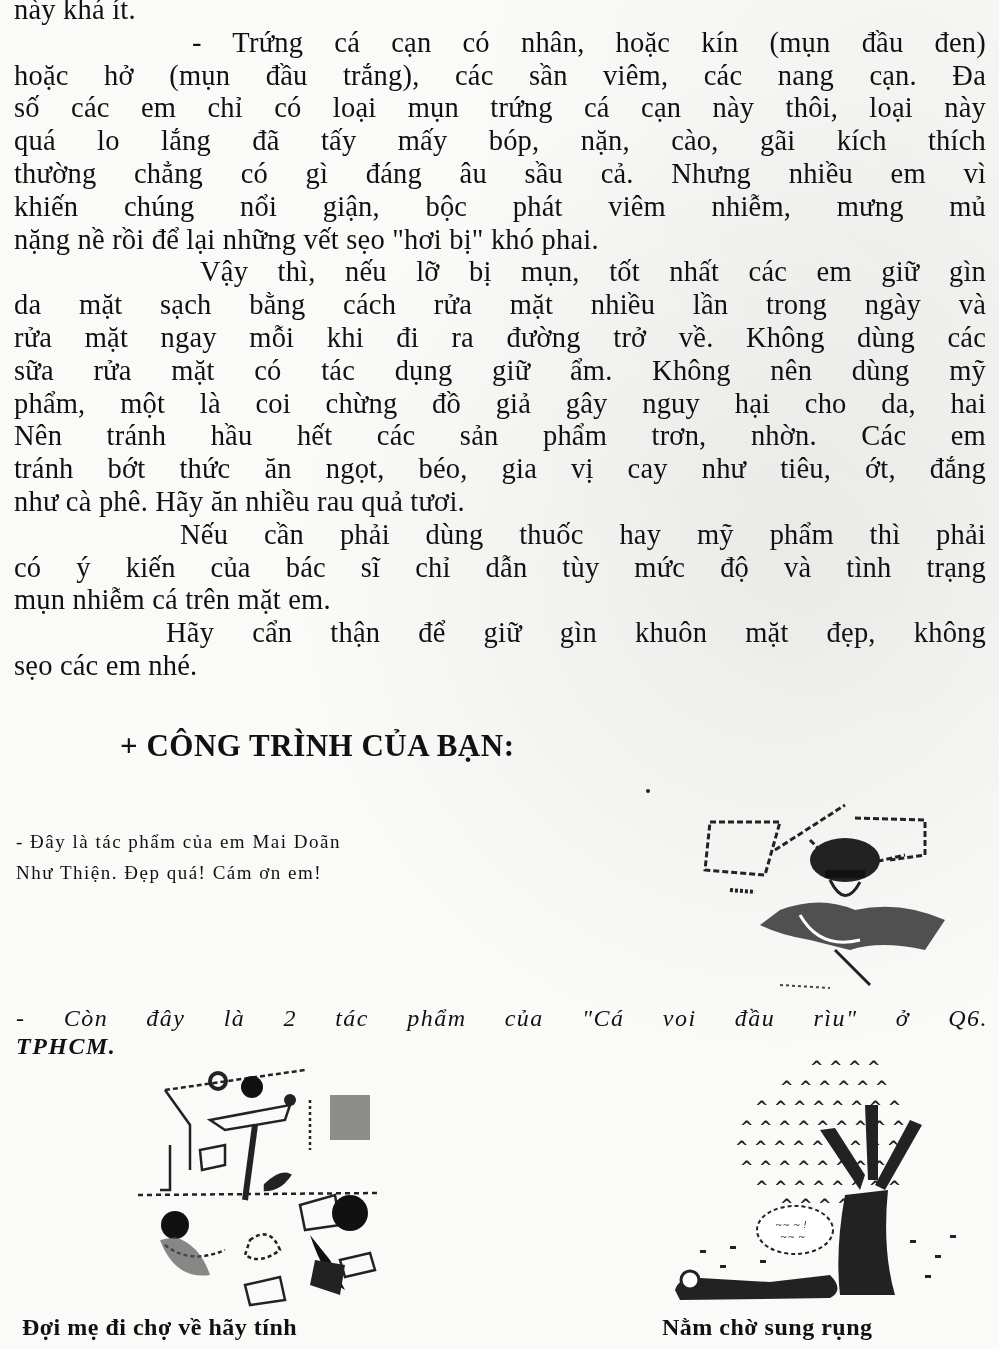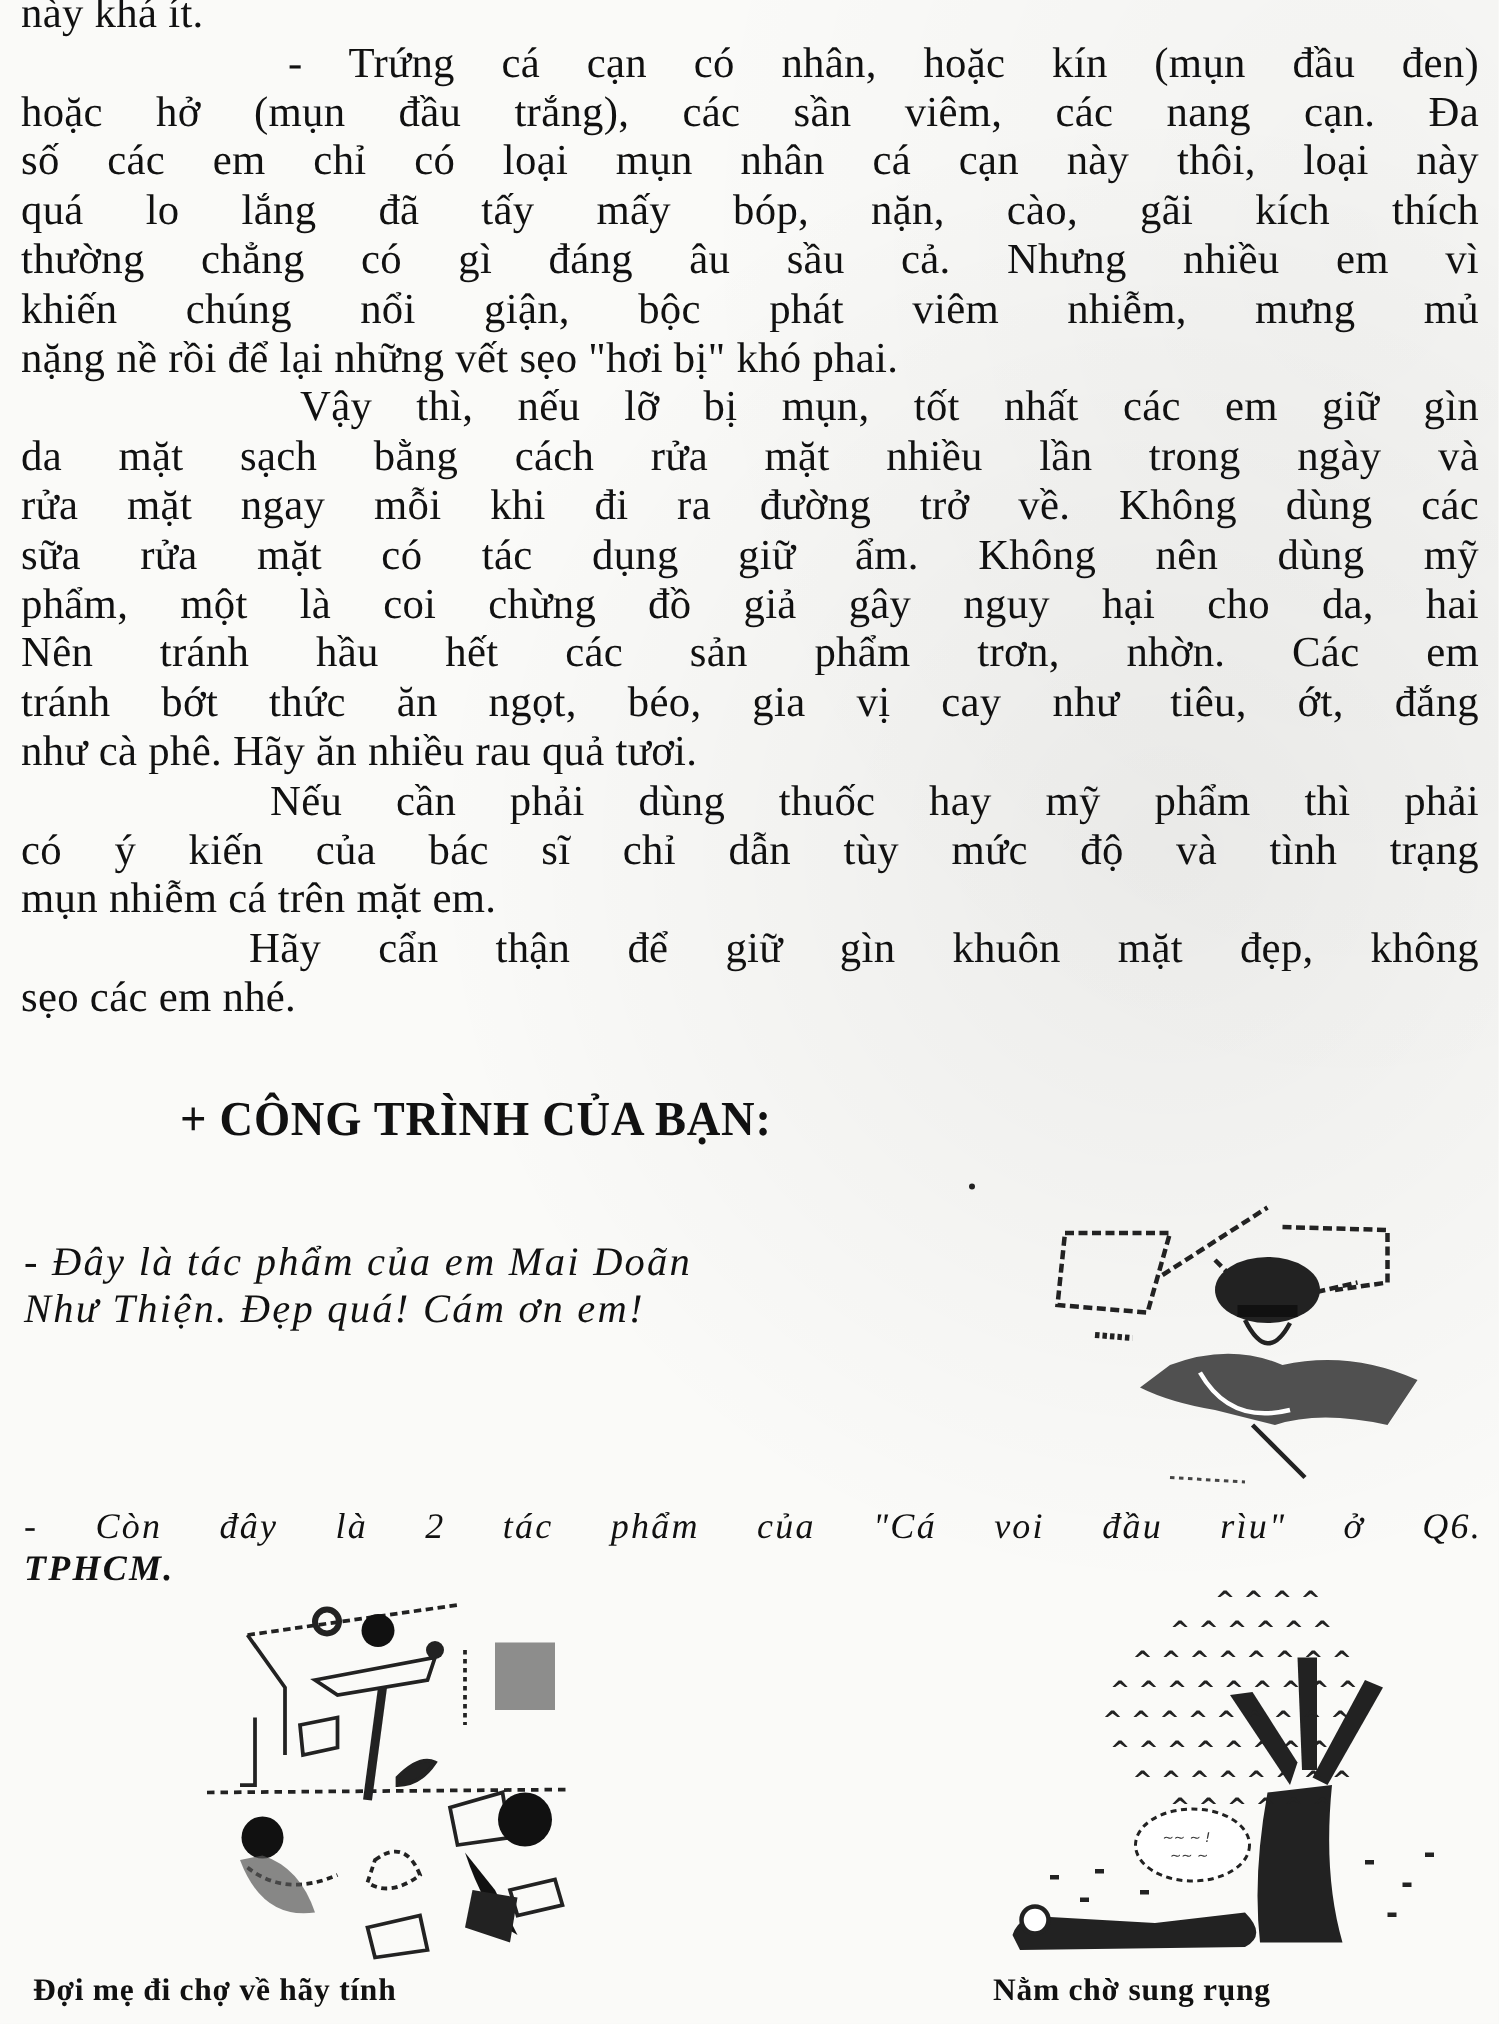--- a/index.html
+++ b/index.html
@@ -28,47 +28,47 @@
     .line.last { text-align-last: left; }
 
     .heading {
       position: absolute; left: 120px; top: 728px;
       font-family: "Liberation Serif", serif;
       font-weight: 900; font-size: 31px; letter-spacing: 0.5px;
       transform: scaleY(1.05);
     }
     .caption-1 {
       position: absolute; left: 16px; top: 826px; width: 640px;
-      font-style: italic; font-size: 27px; line-height: 31px;
+      font-size: 19px; line-height: 31px;
       letter-spacing: 1.5px;
     }
     .caption-2 {
       position: absolute; left: 16px; top: 1004px; width: 972px;
       font-style: italic; font-size: 24px; line-height: 28px;
       letter-spacing: 1.5px;
     }
     .caption-2 .l1 { display: block; text-align: justify; text-align-last: justify; }
     .drawing { position: absolute; }
     .drawing svg { display: block; }
     .label {
-      position: absolute; font-weight: 700; font-size: 21px;
+      position: absolute; font-weight: 700; font-size: 24px;
       font-family: "Liberation Serif", serif; letter-spacing: 0.5px;
     }
     .dot { position: absolute; width: 4px; height: 4px; background:#222; border-radius: 50%; }
   </style>
 </head>
 <body>
 
 <div class="page">
 
   <div class="body-text">
     <span class="line last">này khá ít.</span>
     <span class="line" style="padding-left:178px">- Trứng cá cạn có nhân, hoặc kín (mụn đầu đen)</span>
     <span class="line">hoặc hở (mụn đầu trắng), các sần viêm, các nang cạn. Đa</span>
-    <span class="line">số các em chỉ có loại mụn nhân cá cạn này thôi, loại này</span>
+    <span class="line">số các em chỉ có loại mụn trứng cá cạn này thôi, loại này</span>
     <span class="line">quá lo lắng đã tấy mấy bóp, nặn, cào, gãi kích thích</span>
     <span class="line">thường chẳng có gì đáng âu sầu cả. Nhưng nhiều em vì</span>
     <span class="line">khiến chúng nổi giận, bộc phát viêm nhiễm, mưng mủ</span>
     <span class="line last">nặng nề rồi để lại những vết sẹo "hơi bị" khó phai.</span>
     <span class="line" style="padding-left:186px">Vậy thì, nếu lỡ bị mụn, tốt nhất các em giữ gìn</span>
     <span class="line">da mặt sạch bằng cách rửa mặt nhiều lần trong ngày và</span>
     <span class="line">rửa mặt ngay mỗi khi đi ra đường trở về. Không dùng các</span>
     <span class="line">sữa rửa mặt có tác dụng giữ ẩm. Không nên dùng mỹ</span>
     <span class="line">phẩm, một là coi chừng đồ giả gây nguy hại cho da, hai</span>
     <span class="line">Nên tránh hầu hết các sản phẩm trơn, nhờn. Các em</span>

